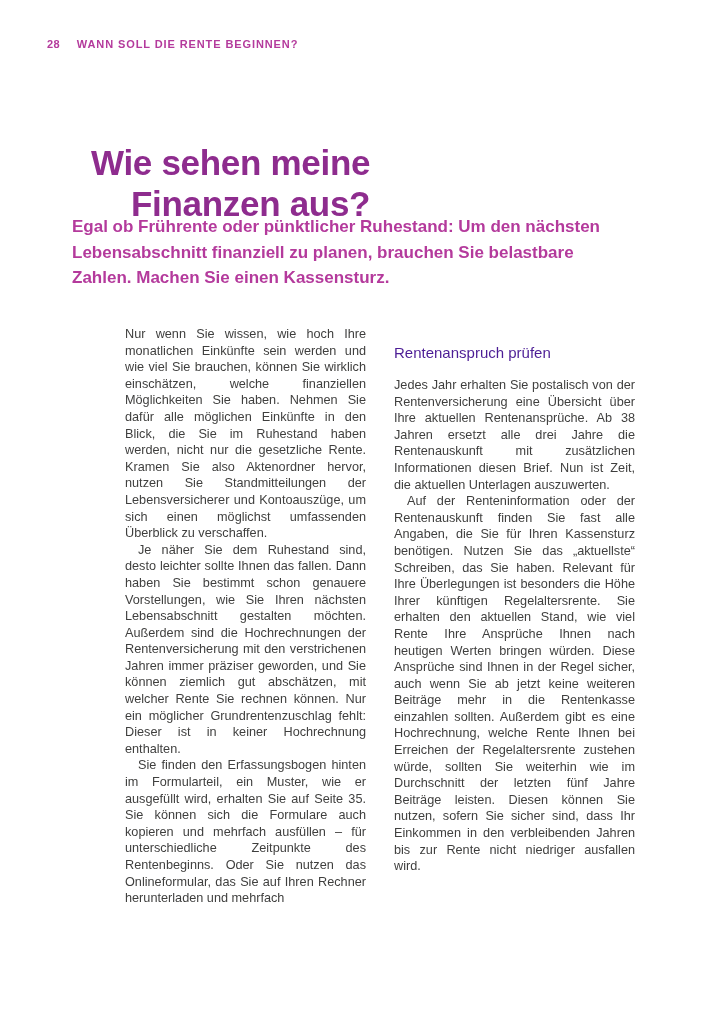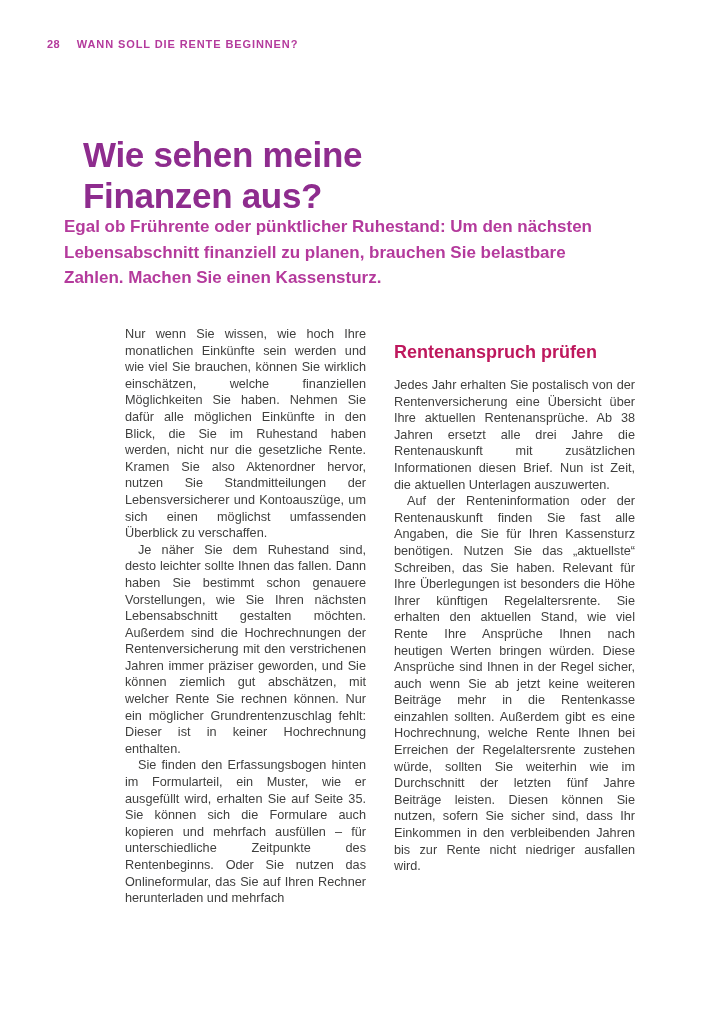--- a/index.html
+++ b/index.html
@@ -27,31 +27,32 @@
       letter-spacing: 0.9px;
       color: #b43a9c;
     }
     .running-head .page-num {
       letter-spacing: 0.3px;
     }
     .title {
       position: absolute;
       left: 75px;
       top: 126px;
-      margin: 8px;
+      margin: 16px;
       font-size: 35px;
       line-height: 41px;
       font-weight: bold;
       letter-spacing: -0.3px;
       color: #8e2c8e;
       white-space: pre-line;
+      text-align: right;
     }
     .lead {
       position: absolute;
-      left: 64px;
+      left: 72px;
       top: 214px;
       width: 556px;
       margin: 0;
       font-size: 17px;
       line-height: 25.5px;
       font-weight: bold;
       color: #b43a9c;
     }
     .columns {
       position: absolute;
@@ -82,24 +83,24 @@
       margin-bottom: 15px;
       text-align: left;
     }
     .kicker {
       font-size: 15px;
       line-height: 19px;
       font-weight: bold;
       color: #b43a9c;
     }
     .section-title {
-      font-size: 18px;
+      font-size: 15px;
       line-height: 19px;
-      font-weight: bold;
-      color: #be185d;
+      font-weight: normal;
+      color: #4c1d95;
     }
   </style>
 </head>
 <body>
 
 <div class="page">
 
   <header class="running-head">
     <span class="page-num">28</span>
     <span class="head-title">WANN SOLL DIE RENTE BEGINNEN?</span>

